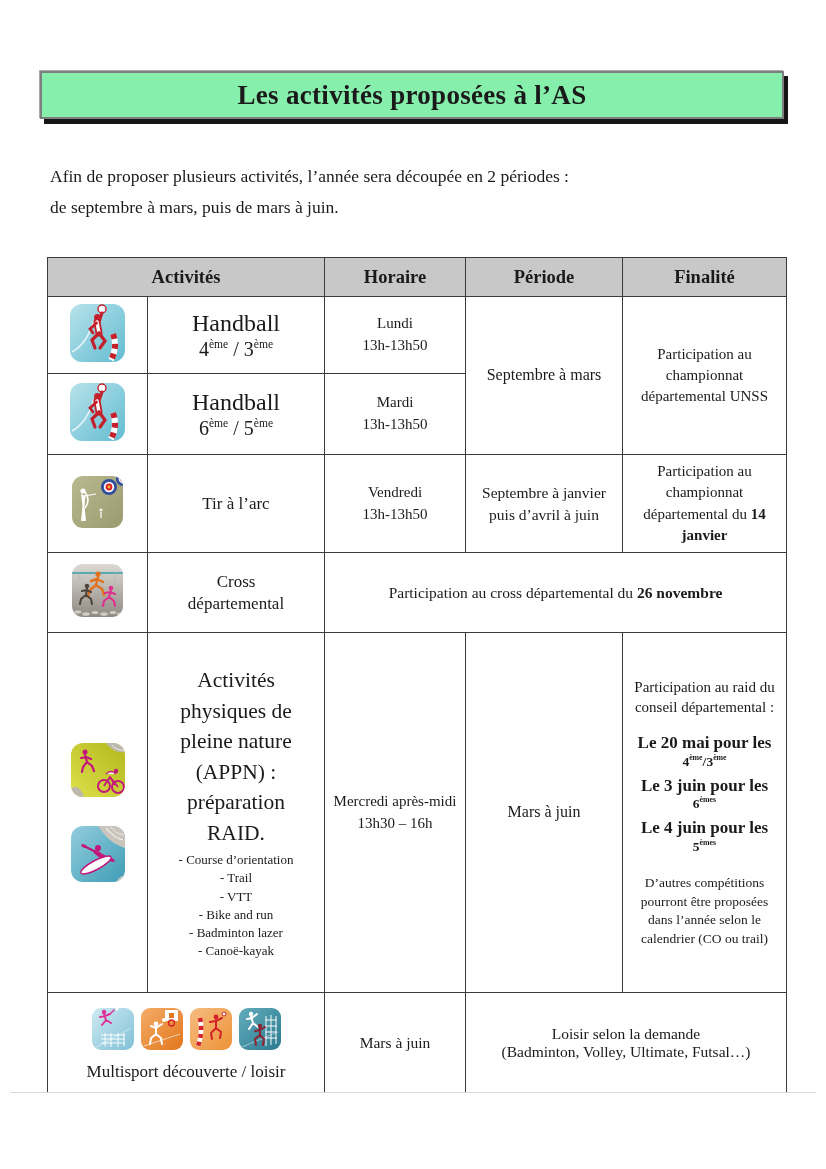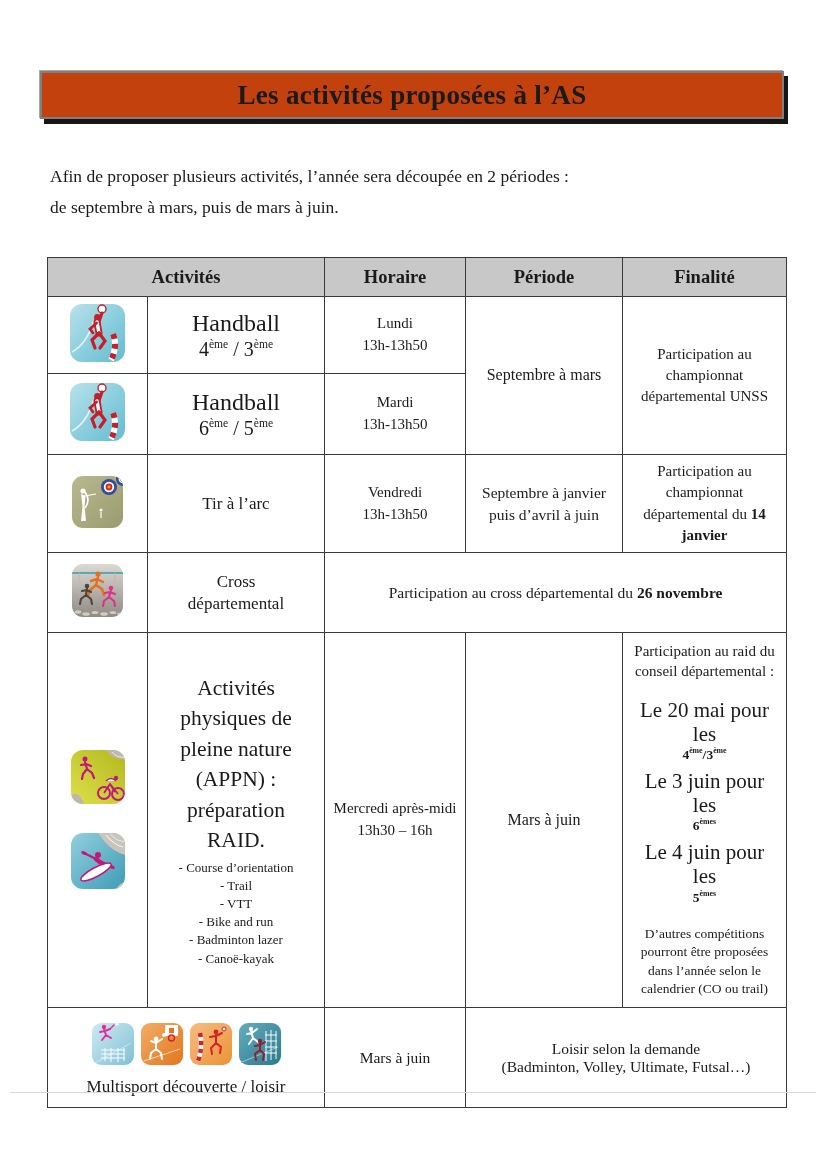--- a/index.html
+++ b/index.html
@@ -3,21 +3,21 @@
 <meta charset="utf-8">
 <style>
   html,body{margin:0;padding:0;}
   .page{
     position:relative;width:826px;height:1169px;background:#ffffff;
     font-family:"Liberation Serif",serif;color:#1a1a1a;overflow:hidden;
   }
   
   .title-box{
     position:absolute;left:40px;top:71px;width:740px;height:44px;
-    background:#c2410c;border:2px solid #7f7f7f;
+    background:#86efac;border:2px solid #7f7f7f;
     box-shadow:4px 5px 0 #161616,-1px -1px 0 #a8a8a8;
     display:flex;align-items:center;justify-content:center;
   }
   .title-text{font-size:27px;font-weight:bold;letter-spacing:.3px;}
   
   .intro{position:absolute;left:50px;top:161px;font-size:17.5px;line-height:31px;}
   
   table.activities{
     position:absolute;left:47px;top:257px;width:739px;
     border-collapse:collapse;table-layout:fixed;
@@ -33,21 +33,21 @@
   sup{font-size:58%;}
   .cell-sm{font-size:15px;line-height:1.45;}
   .period-cell{font-size:16px;line-height:1.4;}
   .purpose-cell{font-size:15px;line-height:1.42;padding:6px 12px;}
   .name-md{font-size:17px;line-height:1.3;}
   .merged-note{font-size:15.5px;}
   .appn-title{font-size:21.5px;line-height:1.42;}
   .appn-list{font-size:13px;line-height:1.4;margin-top:3px;}
   .raid-cell{font-size:15px;line-height:1.35;padding:8px 10px;vertical-align:middle;}
   .raid-intro{margin-bottom:16px;}
-  .raid-line{font-size:21px;font-weight:normal;line-height:1.15;}
+  .raid-line{font-size:17px;font-weight:bold;line-height:1.15;}
   .raid-sub{font-size:13.5px;font-weight:bold;line-height:1.15;margin-bottom:7px;}
   .raid-note{font-size:13.5px;line-height:1.38;margin-top:20px;}
   .multi-cell{padding:8px 4px;}
   .multi-icons{display:flex;gap:5px;justify-content:center;margin-bottom:11px;}
   .multi-label{font-size:17px;}
   .under-line{position:absolute;left:10px;top:1092px;width:806px;height:1px;background:#dadada;}
 </style>
 </head>
 <body>
 

